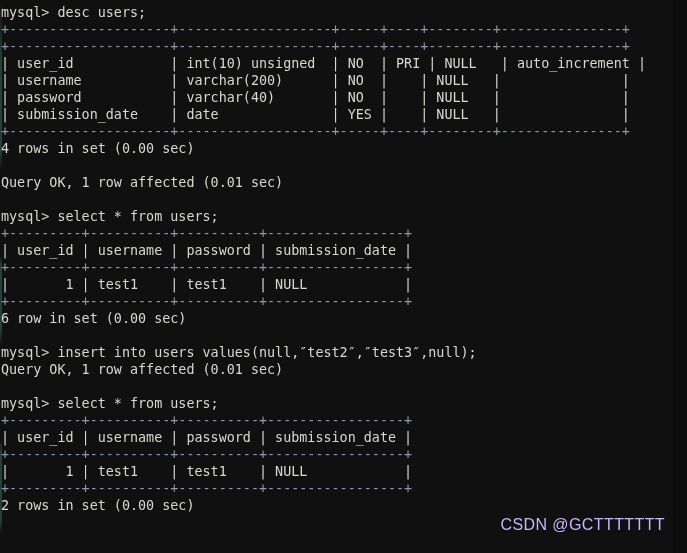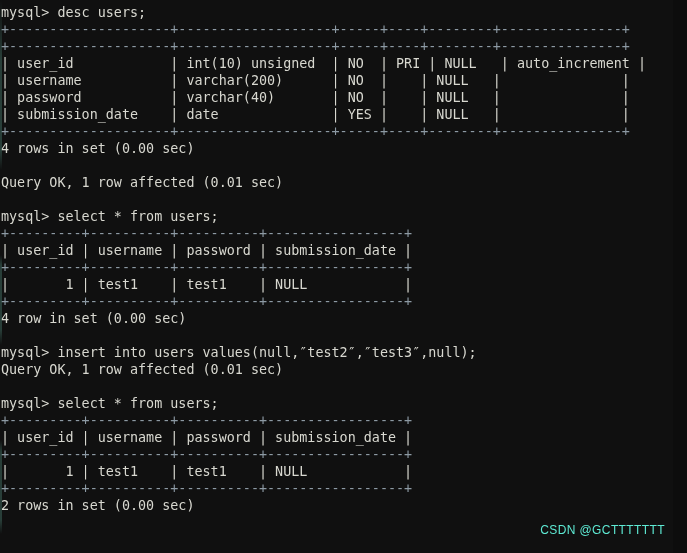--- a/index.html
+++ b/index.html
@@ -62,24 +62,24 @@
   }
   pre.tline.rule {
     color: #8d9aa4;
   }
   pre.tline.blank {
     height: 17px;
   }
   #watermark {
     position: absolute;
     right: 8px;
-    bottom: 14px;
+    bottom: 20px;
     font-family: "Liberation Sans", sans-serif;
-    font-size: 12px;
-    color: #5eead4;
+    font-size: 16px;
+    color: #c4b5fd;
     letter-spacing: 0.4px;
     z-index: 4;
   }
 </style>
 </head>
 <body>
 
 <div id="terminal">
 
   <div id="left-gutter"></div>
@@ -101,21 +101,21 @@
   <pre class="tline blank"> </pre>
 
   <pre class="tline">mysql&gt; select * from users;</pre>
   <div>
       <pre class="tline rule">+---------+----------+----------+-----------------+</pre>
       <pre class="tline">| user_id | username | password | submission_date |</pre>
       <pre class="tline rule">+---------+----------+----------+-----------------+</pre>
       <pre class="tline">|       1 | test1    | test1    | NULL            |</pre>
       <pre class="tline rule">+---------+----------+----------+-----------------+</pre>
     </div>
-  <pre class="tline">4 row in set (0.00 sec)</pre>
+  <pre class="tline">6 row in set (0.00 sec)</pre>
   <pre class="tline blank"> </pre>
 
   <pre class="tline">mysql&gt; insert into users values(null,″test2″,″test3″,null);</pre>
   <pre class="tline">Query OK, 1 row affected (0.01 sec)</pre>
   <pre class="tline blank"> </pre>
 
   <pre class="tline">mysql&gt; select * from users;</pre>
   <div>
       <pre class="tline rule">+---------+----------+----------+-----------------+</pre>
       <pre class="tline">| user_id | username | password | submission_date |</pre>

